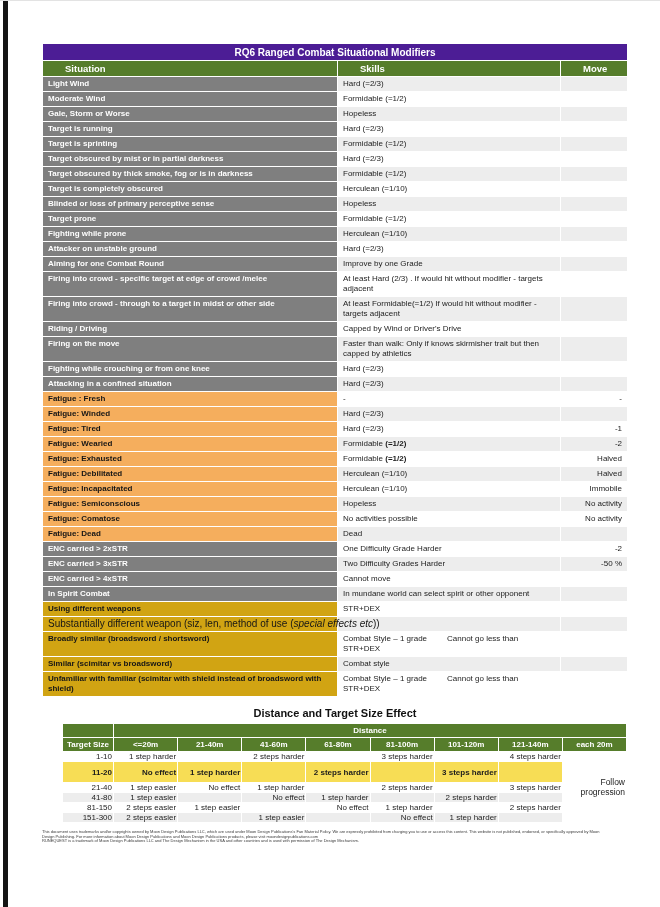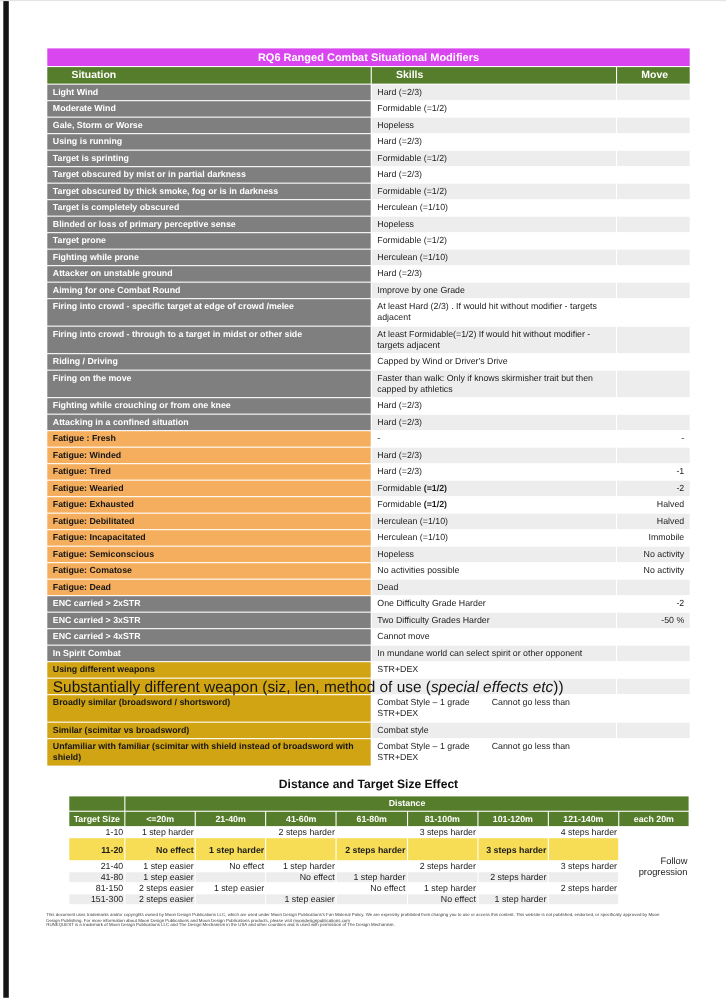--- a/index.html
+++ b/index.html
@@ -6,28 +6,28 @@
   body{
     width:660px;height:907px;background:#ffffff;position:relative;
     font-family:"Liberation Sans", sans-serif;color:#1a1a1a;overflow:hidden;
     border-top:1px solid #e3e3e3;box-sizing:border-box;
   }
   .left-strip{position:absolute;left:3px;top:0;width:5px;height:907px;background:#141414;}
   .page{position:absolute;left:42px;top:42px;width:586px;}
 
   table{border-collapse:separate;border-spacing:1px;table-layout:fixed;}
   table.main{width:586px;}
-  .main th.title{background:#d946ef;color:#fff;font-size:10px;font-weight:bold;text-align:center;padding:2px 0;height:12px;}
+  .main th.title{background:#4c1d95;color:#fff;font-size:10px;font-weight:bold;text-align:center;padding:2px 0;height:12px;}
   .main th.colh{background:#567d2b;color:#fff;font-size:9.5px;font-weight:bold;text-align:left;padding:2px 22px;height:11px;}
   .main th.c-move{text-align:center;}
   .main td{font-size:8px;line-height:10px;padding:2px 5px;vertical-align:top;}
   .main td.sit{background:#7f7f7f;color:#ffffff;font-weight:bold;}
   .main tr.t-o td.sit{background:#f5ae5d;color:#161616;}
   .main tr.t-y td.sit{background:#d1a413;color:#161616;}
-  .main td.sit.plain{font-weight:normal;white-space:nowrap;font-size:14px;margin-top:12px;}
+  .main td.sit.plain{font-weight:normal;white-space:nowrap;font-size:10px;margin-top:12px;}
   .main td.skill,.main td.move{background:#ffffff;color:#1c1c1c;}
   .main tbody tr:nth-child(odd) td.skill,
   .main tbody tr:nth-child(odd) td.move{background:#ededed;}
   .main td.move{text-align:right;white-space:nowrap;}
   .k1{display:inline-block;min-width:104px;}
   .kb{font-weight:bold;}
   .it{font-style:italic;}
 
   .dist-title{margin:10px 0 4px 0;text-align:center;font-weight:bold;font-size:11px;color:#111;}
   table.dist{width:565px;margin-left:20px;}
@@ -74,21 +74,21 @@
           <td class="sit">Moderate Wind</td>
           <td class="skill">Formidable (=1/2)</td>
           <td class="move"></td>
         </tr>
         <tr class="r t-g">
           <td class="sit">Gale, Storm or Worse</td>
           <td class="skill">Hopeless</td>
           <td class="move"></td>
         </tr>
         <tr class="r t-g">
-          <td class="sit">Using is running</td>
+          <td class="sit">Target is running</td>
           <td class="skill">Hard (=2/3)</td>
           <td class="move"></td>
         </tr>
         <tr class="r t-g">
           <td class="sit">Target is sprinting</td>
           <td class="skill">Formidable (=1/2)</td>
           <td class="move"></td>
         </tr>
         <tr class="r t-g">
           <td class="sit">Target obscured by mist or in partial darkness</td>

